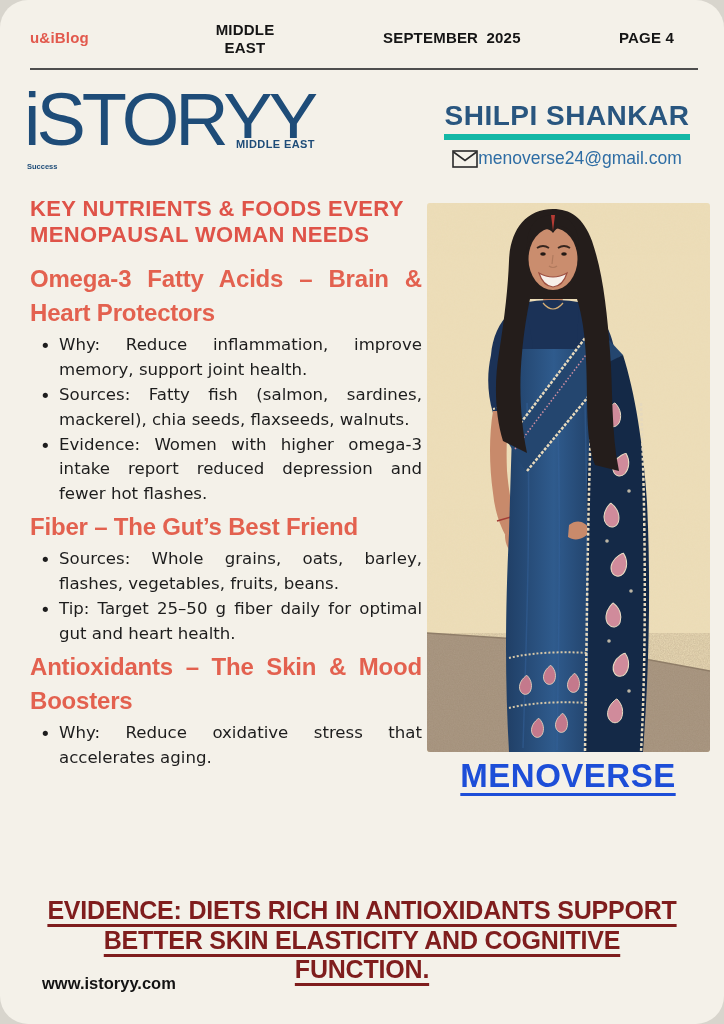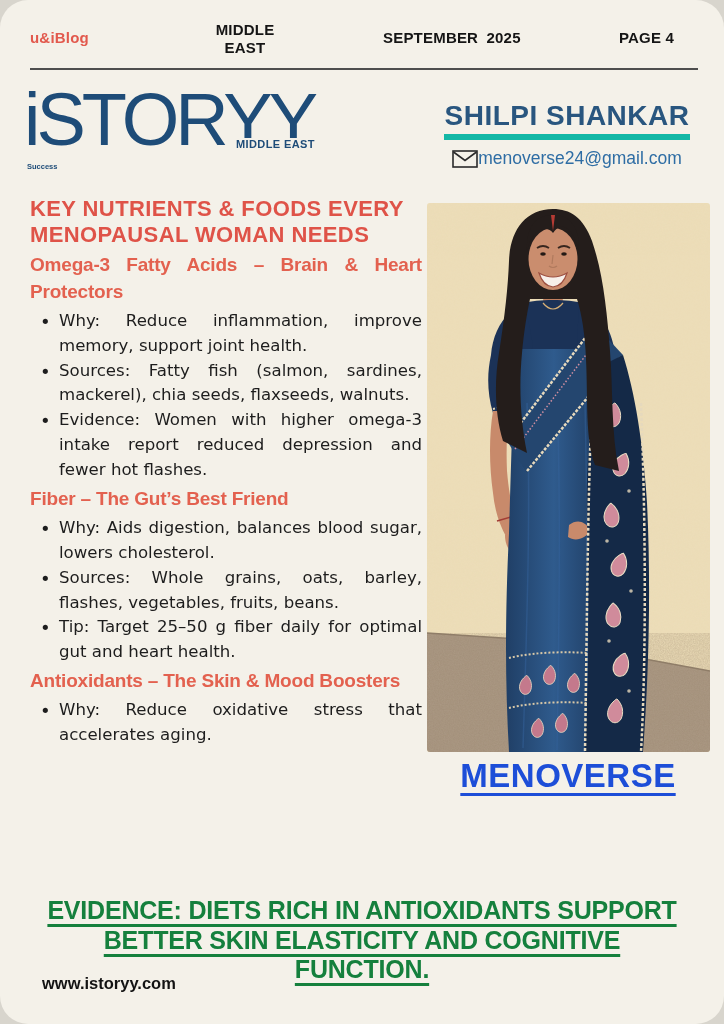--- a/index.html
+++ b/index.html
@@ -29,24 +29,24 @@
   .author {
     display:inline-block; font-size:28px; font-weight:bold; color:#29567f;
     letter-spacing:0.5px; border-bottom:6px solid #14b8a6; padding-bottom:2px; white-space:nowrap;
   }
   .email-row { margin-top:8px; display:flex; align-items:center; justify-content:center; gap:0; }
   .email-text { font-size:17.5px; color:#2e6da4; }
   
   .article { position:absolute; left:30px; top:196px; width:392px; }
   .article-title {
     font-size:22px; font-weight:bold; color:#df5348; line-height:1.2;
-    letter-spacing:0.4px; margin-bottom:3px;
+    letter-spacing:0.4px; margin-bottom:13px;
   }
   .sec-head {
-    font-size:19px; font-weight:bold; color:#e3614f; line-height:1.42;
+    font-size:24px; font-weight:bold; color:#e3614f; line-height:1.42;
     text-align:justify; letter-spacing:-0.2px; margin:3px 0 3px 0;
   }
   .bullets { list-style:none; margin:2px 0 3px 0; padding-left:29px;
              font-family:"DejaVu Sans", sans-serif; }
   .bullets li {
     position:relative; font-size:16.6px; line-height:1.5; text-align:justify;
     color:#1d1d1d; margin:0;
   }
   .bullets li::before { content:"\2022"; position:absolute; left:-19px; top:-1px; font-size:18px; }
   
@@ -54,21 +54,21 @@
            border-radius:3px; overflow:hidden; }
   .photo svg { display:block; }
   .caption {
     position:absolute; left:420px; top:757px; width:296px; text-align:center;
     font-size:33px; font-weight:bold; color:#1d4ed8; letter-spacing:0.5px;
     text-decoration:underline; text-decoration-thickness:3px; text-underline-offset:6px;
   }
   
   .evidence {
     position:absolute; left:34px; top:896px; width:656px; text-align:center;
-    font-size:25px; font-weight:bold; color:#15803d; line-height:1.18; letter-spacing:-0.2px;
+    font-size:25px; font-weight:bold; color:#7f1d1d; line-height:1.18; letter-spacing:-0.2px;
     text-decoration:underline; text-decoration-thickness:2.5px; text-underline-offset:5px;
   }
   .website { position:absolute; left:42px; top:974px; font-size:16.5px; font-weight:bold; color:#131313; }
 </style>
 </head>
 <body>
 
 <div class="page">
 
   <span class="hdr-item hdr-blog">u&amp;iBlog</span>
@@ -101,21 +101,20 @@
 
     <div class="sec-head">Omega-3 Fatty Acids – Brain &amp; Heart Protectors</div>
     <ul class="bullets">
       <li>Why: Reduce inflammation, improve memory, support joint health.</li>
       <li>Sources: Fatty fish (salmon, sardines, mackerel), chia seeds, flaxseeds, walnuts.</li>
       <li>Evidence: Women with higher omega-3 intake report reduced depression and fewer hot flashes.</li>
     </ul>
 
     <div class="sec-head">Fiber – The Gut’s Best Friend</div>
     <ul class="bullets">
-      <li>Why: Aids digestion, balances blood sugar, lowers cholesterol.</li>
       <li>Sources: Whole grains, oats, barley, flashes, vegetables, fruits, beans.</li>
       <li>Tip: Target 25–50 g fiber daily for optimal gut and heart health.</li>
     </ul>
 
     <div class="sec-head">Antioxidants – The Skin &amp; Mood Boosters</div>
     <ul class="bullets">
       <li>Why: Reduce oxidative stress that accelerates aging.</li>
     </ul>
   </div>
 

